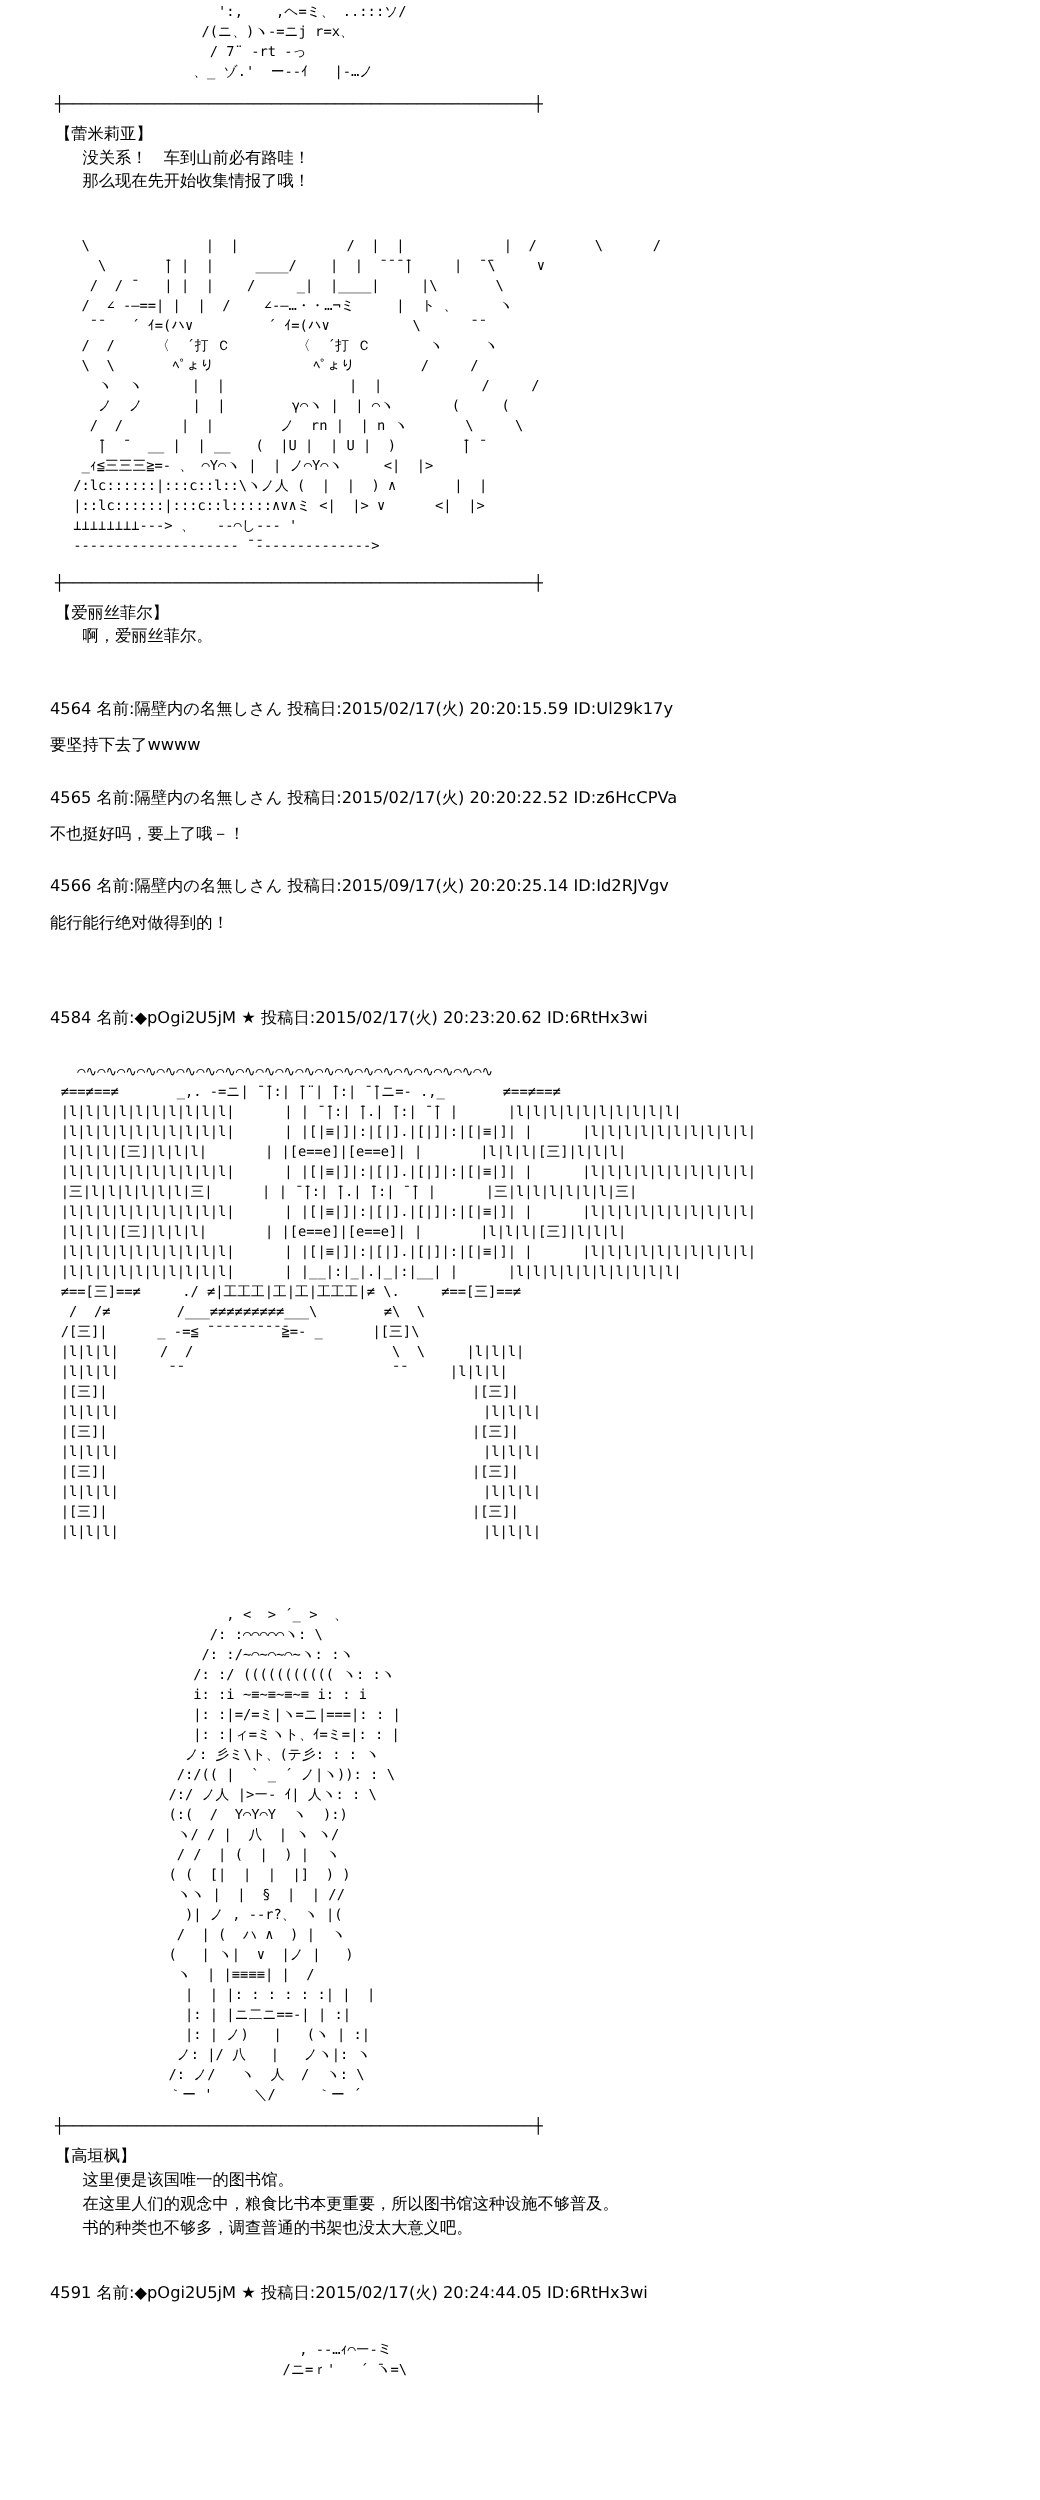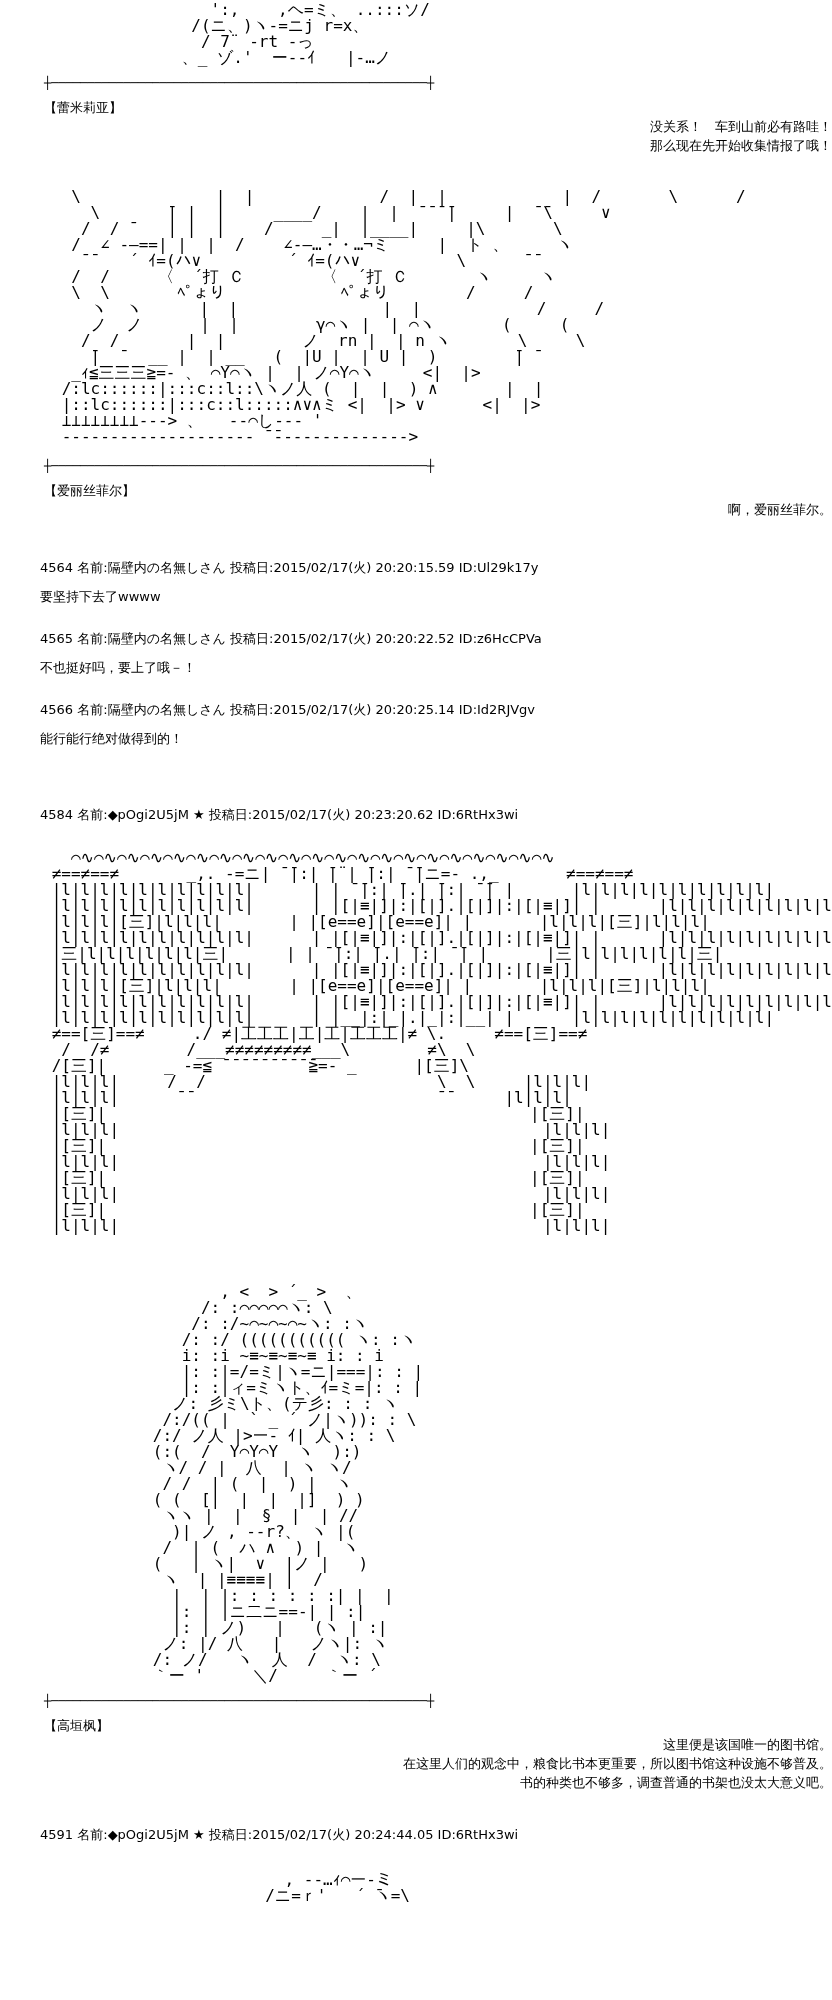--- a/index.html
+++ b/index.html
@@ -9,42 +9,42 @@
     height: 2000px;
     background: #ffffff;
     color: #000000;
     font-family: "DejaVu Sans", sans-serif;
     font-size: 13px;
     overflow: hidden;
   }
   .page { padding: 2px 0 0 40px; width: 832px; }
   .aa {
     font-family: "DejaVu Sans Mono", monospace;
-    font-size: 16px;
+    font-size: 11px;
     line-height: 16px;
     margin: 0;
     white-space: pre;
     letter-spacing: 0;
   }
   .aa-top     { margin: 0 0 6px 55px; }
   .aa-remilia { margin: 28px 0 14px 12px; }
   .aa-library { margin: 26px 0 50px 2px; }
   .aa-kaede   { margin: 28px 0 6px 55px; }
   .aa-bottom  { margin: 28px 0 0 100px; }
   .divider {
     font-family: "DejaVu Sans Mono", monospace;
     font-size: 12px;
     line-height: 14px;
     margin: 10px 0 8px 4px;
     white-space: pre;
   }
   .dialogue { margin: 2px 0 34px 4px; }
   .dialogue.compact { margin-bottom: 40px; }
   .speaker { line-height: 19px; }
-  .dlines { white-space: pre-wrap; padding-left: 22px; line-height: 19px; text-align: right; }
+  .dlines { white-space: pre-wrap; padding-left: 22px; line-height: 19px; }
   .post { margin: 0 0 24px 0; line-height: 18px; }
   .post-op { margin-top: 58px; margin-bottom: 4px; }
   .post-header { white-space: nowrap; }
   .post-body { margin-top: 11px; white-space: pre-wrap; }
 </style>
 </head>
 <body>
 
 <div class="page">
 
@@ -89,21 +89,21 @@
     <div class="post-header"><span>4564</span> <span>名前:</span><span>隔壁内の名無しさん</span> <span>投稿日:</span><span>2015/02/17(火) 20:20:15.59</span> <span>ID:Ul29k17y</span></div>
     <div class="post-body">要坚持下去了wwww</div>
   </div>
 
   <div class="post">
     <div class="post-header"><span>4565</span> <span>名前:</span><span>隔壁内の名無しさん</span> <span>投稿日:</span><span>2015/02/17(火) 20:20:22.52</span> <span>ID:z6HcCPVa</span></div>
     <div class="post-body">不也挺好吗，要上了哦－！</div>
   </div>
 
   <div class="post">
-    <div class="post-header"><span>4566</span> <span>名前:</span><span>隔壁内の名無しさん</span> <span>投稿日:</span><span>2015/02/17(火) 20:20:25.14</span> <span>ID:Id2RJVgv</span></div>
+    <div class="post-header"><span>4566</span> <span>名前:</span><span>隔壁内の名無しさん</span> <span>投稿日:</span><span>2015/09/17(火) 20:20:25.14</span> <span>ID:Id2RJVgv</span></div>
     <div class="post-body">能行能行绝对做得到的！</div>
   </div>
 
   <div class="post post-op">
     <div class="post-header"><span>4584</span> <span>名前:</span><span>◆pOgi2U5jM ★</span> <span>投稿日:</span><span>2015/02/17(火) 20:23:20.62</span> <span>ID:6RtHx3wi</span></div>
   </div>
 
   <pre class="aa aa-library">   ⌒∿⌒∿⌒∿⌒∿⌒∿⌒∿⌒∿⌒∿⌒∿⌒∿⌒∿⌒∿⌒∿⌒∿⌒∿⌒∿⌒∿⌒∿⌒∿⌒∿⌒∿
  ≠==≠==≠       _,. -=ニ| ̄ ̄|:| ̄|¨| ̄|:| ̄ ̄|ニ=- .,_       ≠==≠==≠
  |l|l|l|l|l|l|l|l|l|l|      | | ̄ ̄|:| ̄|.| ̄|:| ̄ ̄| |      |l|l|l|l|l|l|l|l|l|l|

